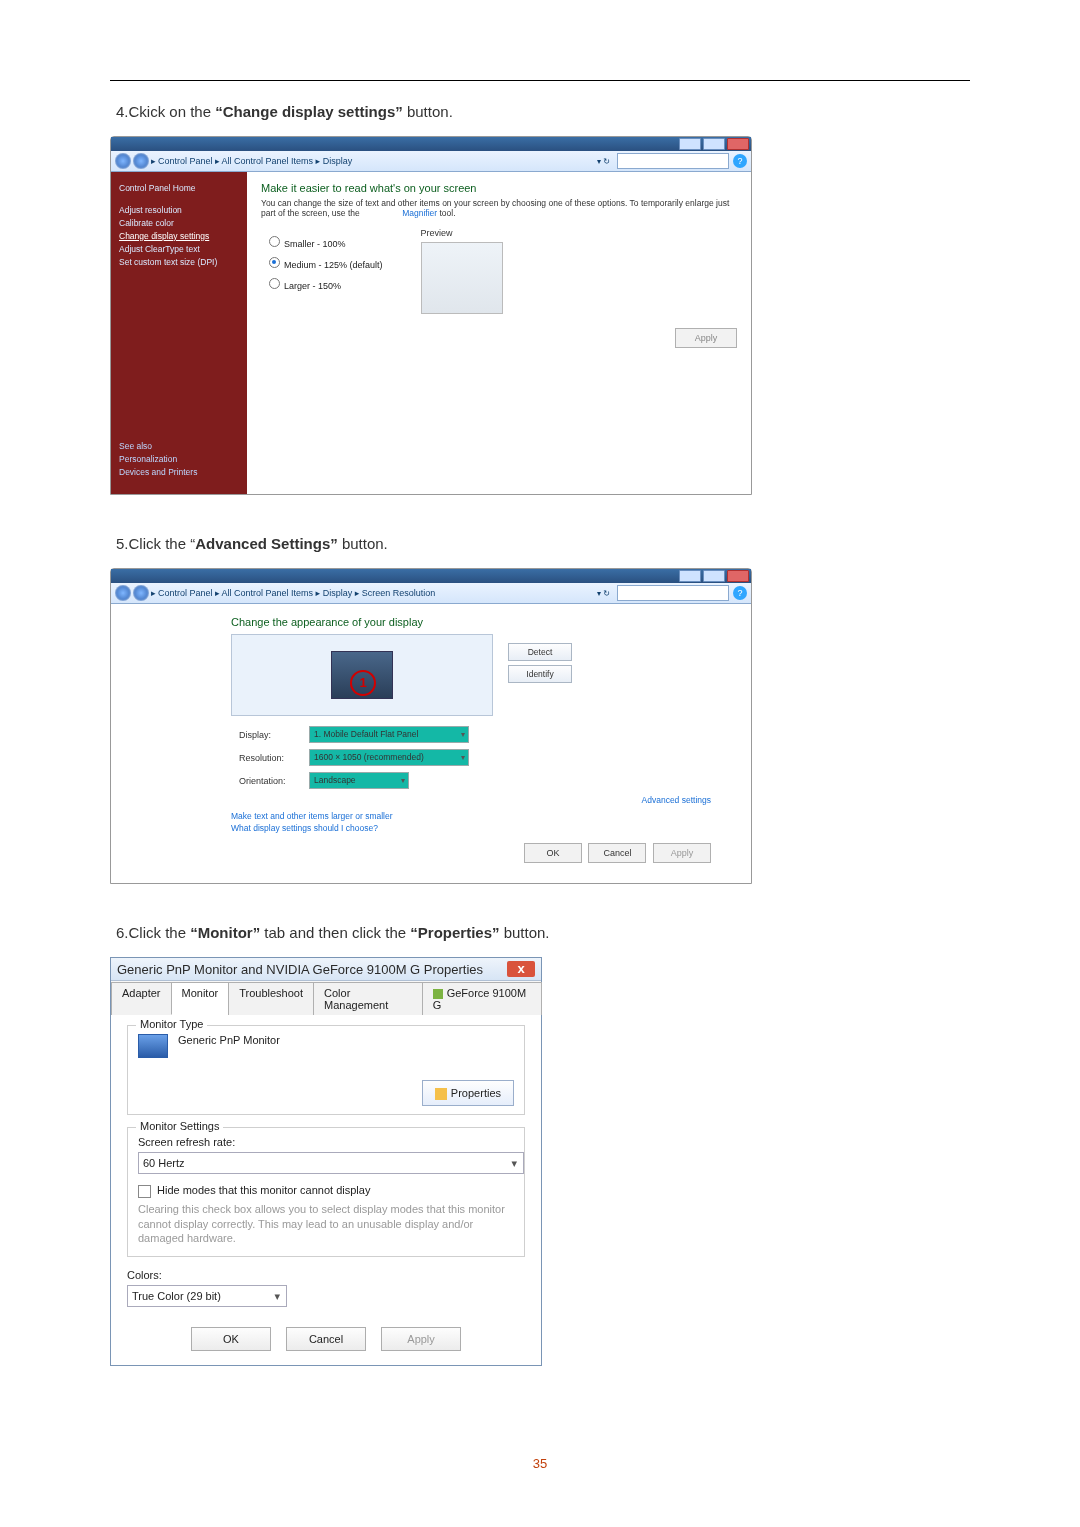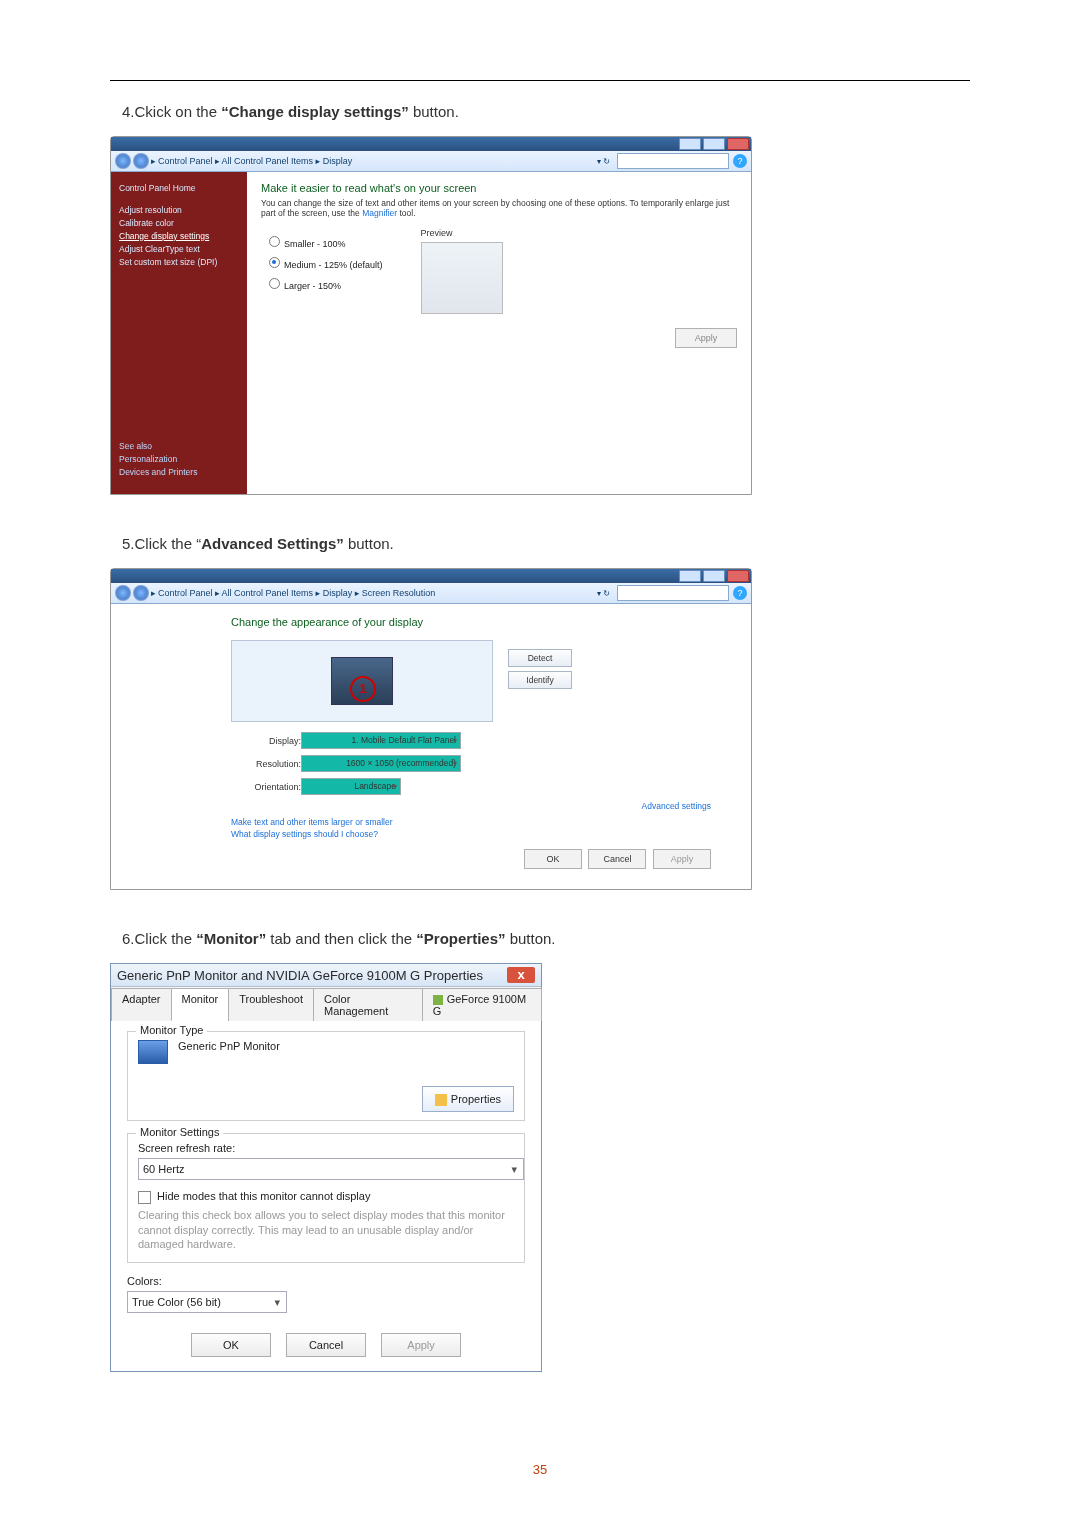--- a/index.html
+++ b/index.html
@@ -14,21 +14,21 @@
     min-height:1527px;
     margin:0 auto;
     box-sizing:border-box;
     padding:80px 110px 40px 110px;
   }
   .rule{
     border-top:1px solid #000;
     margin-bottom:22px;
   }
   .step-line{
-    margin:10px 0 16px 12px;
+    margin:10px 0 16px 6px;
     font-size:15px;
     color:#333;
   }
   .step-line .bold{font-weight:700;}
 
   
   .fig{margin-bottom:40px;}
   .win{
     width:640px;
     background:#fff;
@@ -69,45 +69,45 @@
     display:flex;flex-direction:column;justify-content:space-between;
   }
   .side a{color:#d9e9ff;display:block;margin:3px 0;}
   .side a.active{text-decoration:underline;color:#fff;font-weight:400;}
   .side .bottom a{color:#bcd7ff;}
   .content{
     flex:1;padding:10px 14px;color:#0b5e1e;
   }
   .content .head{color:#0b5e1e;font-size:11px;margin-bottom:4px;}
   .content .sub{color:#333;font-size:8.5px;margin-bottom:10px;}
-  .content .sub .lnk{color:#1a6fd6;}
+  .content .sub .lnk{color:#1a6fd6;margin-left:40px;}
   .opts{display:flex;gap:30px;}
   .optcol{font-size:9px;color:#222;}
   .optrow{margin:8px 8px;}
   .optrow .r{display:inline-block;width:9px;height:9px;border:1px solid #777;border-radius:50%;margin-right:4px;position:relative;}
   .optrow .r.sel::after{content:"";position:absolute;top:1.5px;left:1.5px;width:4px;height:4px;border-radius:50%;background:#1a6fd6;}
   .preview{
     width:80px;height:70px;border:1px solid #bbb;background:linear-gradient(#eef3f8,#e0e6ec);
     display:flex;align-items:center;justify-content:center;color:#888;
   }
   .apply{margin:14px 0 0 auto;width:60px;height:18px;border:1px solid #b0b0b0;background:#f2f2f2;color:#888;font-size:9px;text-align:center;line-height:18px;}
 
   
   .win2{width:640px;}
   .content2{padding:12px 40px 20px 120px;color:#0b5e1e;}
-  .content2 .head{font-size:11px;margin-bottom:12px;}
+  .content2 .head{font-size:11px;margin-bottom:6px;}
   .monbox{
     width:260px;height:80px;border:1px solid #b8c6d8;background:#eaf2fb;margin-bottom:10px;
     display:flex;align-items:center;justify-content:center;position:relative;
   }
   .mon{width:60px;height:46px;background:linear-gradient(#49678a,#2a3e58);border:1px solid #335;position:relative;color:#fff;text-align:center;line-height:46px;font-size:24px;}
   .redcirc{position:absolute;width:22px;height:22px;border:2px solid #d10000;border-radius:50%;top:18px;left:18px;font-size:13px;color:#d10000;text-align:center;line-height:22px;font-weight:700;}
   .rtbtns{position:absolute;right:-80px;top:8px;}
   .sbtn{width:62px;height:16px;border:1px solid #aab6c4;background:linear-gradient(#fdfdfe,#e8eef6);font-size:8.5px;text-align:center;line-height:16px;color:#333;margin-bottom:4px;}
-  .field{display:flex;align-items:center;margin:6px 0;font-size:9px;color:#333;text-align:right;}
+  .field{display:flex;align-items:center;margin:6px 8px;font-size:9px;color:#333;}
   .field .lab{width:70px;}
   .combo{min-width:150px;height:15px;border:1px solid #9aa;background:#14b8a6;font-size:8.5px;padding:0 4px;line-height:15px;position:relative;}
   .combo::after{content:"▾";position:absolute;right:3px;top:0;color:#555;font-size:8px;}
   .adv{font-size:8.5px;color:#1a6fd6;text-align:right;margin:6px 0 6px 0;}
   .links2{font-size:8.5px;color:#1a6fd6;margin:2px 0;}
   .btnrow{text-align:right;margin-top:10px;}
   .wbtn{display:inline-block;width:56px;height:18px;border:1px solid #b0b0b0;background:#f2f2f2;font-size:9px;text-align:center;line-height:18px;color:#333;margin-left:4px;}
   .wbtn.dis{color:#999;}
 
   
@@ -294,21 +294,21 @@
 
       <div class="grp">
         <span class="glab">Monitor Settings</span>
         <div>Screen refresh rate:</div>
         <div class="selectwide">60 Hertz</div>
         <div><span class="chk"></span><span>Hide modes that this monitor cannot display</span></div>
         <div class="gray">Clearing this check box allows you to select display modes that this monitor cannot display correctly. This may lead to an unusable display and/or damaged hardware.</div>
       </div>
 
       <div>Colors:</div>
-      <div class="selectnarrow">True Color (56 bit)</div>
+      <div class="selectnarrow">True Color (29 bit)</div>
     </div>
     <div class="dlgbtns">
       <span class="dbtn">OK</span>
       <span class="dbtn">Cancel</span>
       <span class="dbtn dis">Apply</span>
     </div>
   </div>
 
   <div class="pagenum">35</div>
 </div>

